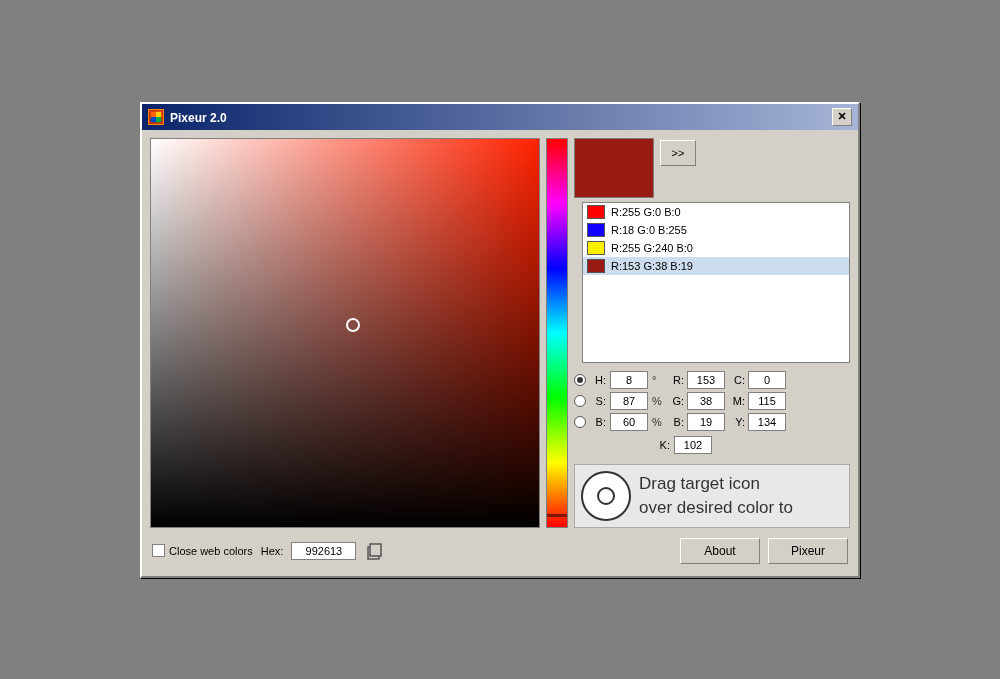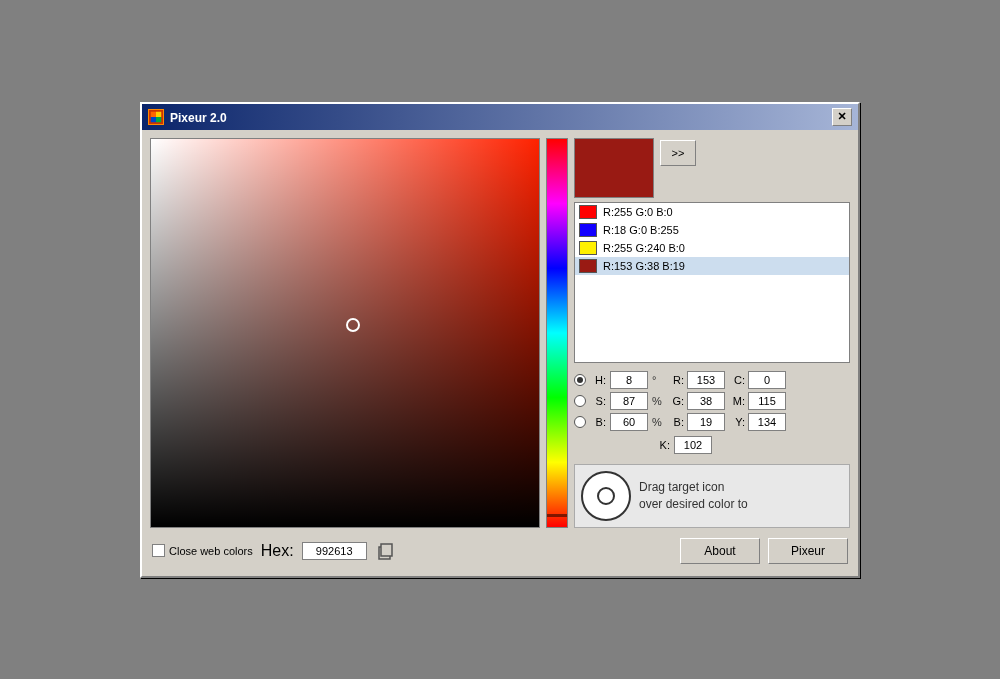--- a/index.html
+++ b/index.html
@@ -160,20 +160,21 @@
       display: flex;
       align-items: center;
       justify-content: center;
       margin-top: 2px;
     }
     .color-list {
       border: 1px solid #808080;
       background: white;
       flex: 1;
       min-height: 160px;
+      margin-left: 8px;
     }
     .color-list-item {
       display: flex;
       align-items: center;
       gap: 6px;
       padding: 2px 4px;
       cursor: pointer;
     }
     .color-list-item.selected {
       background: #cde;
@@ -271,21 +272,21 @@
       background: white;
     }
     .drag-inner-circle {
       width: 18px;
       height: 18px;
       border: 2px solid #333;
       border-radius: 50%;
       background: white;
     }
     .drag-text {
-      font-size: 12px;
+      font-size: 17px;
       color: #333;
       line-height: 1.4;
     }
     
     .bottom-bar {
       display: flex;
       align-items: center;
       gap: 8px;
       padding: 4px 2px;
     }
@@ -296,21 +297,21 @@
       font-size: 11px;
     }
     .checkbox {
       width: 13px;
       height: 13px;
       border: 1px solid #808080;
       background: white;
       flex-shrink: 0;
     }
     .hex-label {
-      font-size: 16px;
+      font-size: 11px;
       margin-left: auto;
     }
     .hex-input {
       width: 65px;
       height: 18px;
       border: 1px solid #808080;
       background: white;
       font-size: 11px;
       text-align: center;
       padding: 0 2px;

